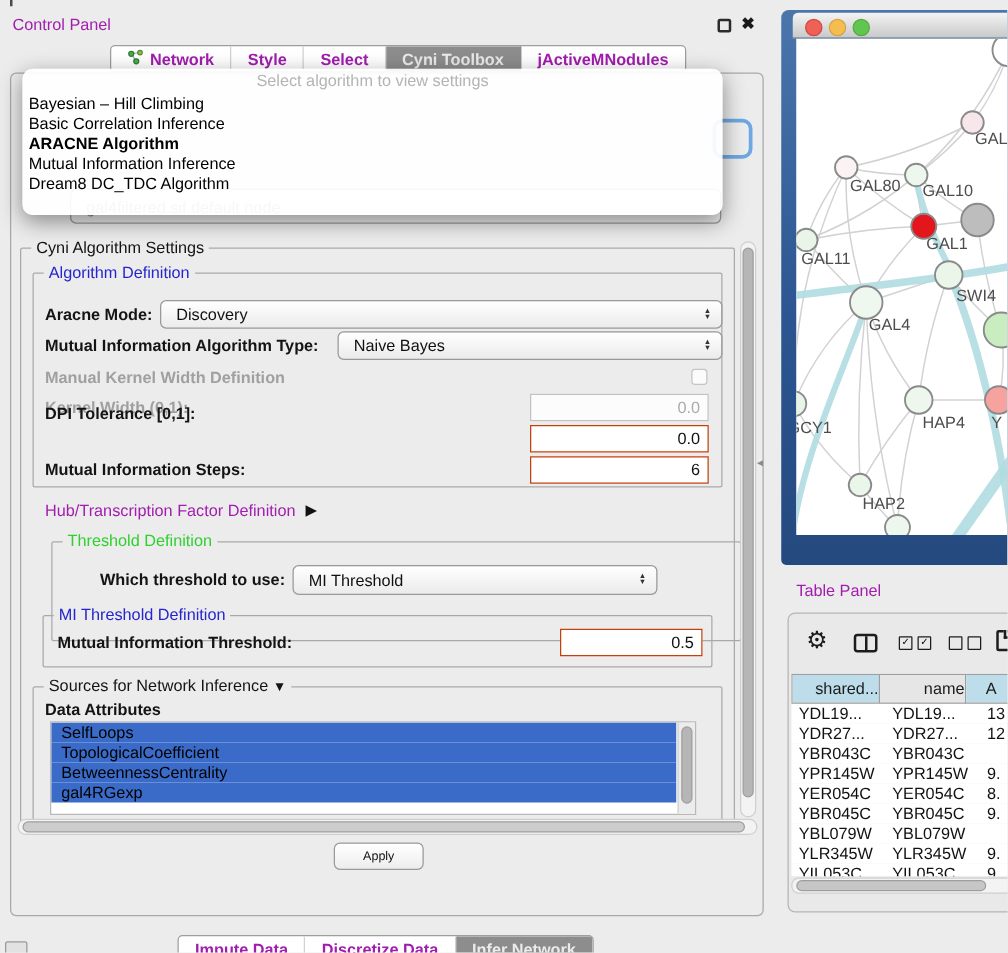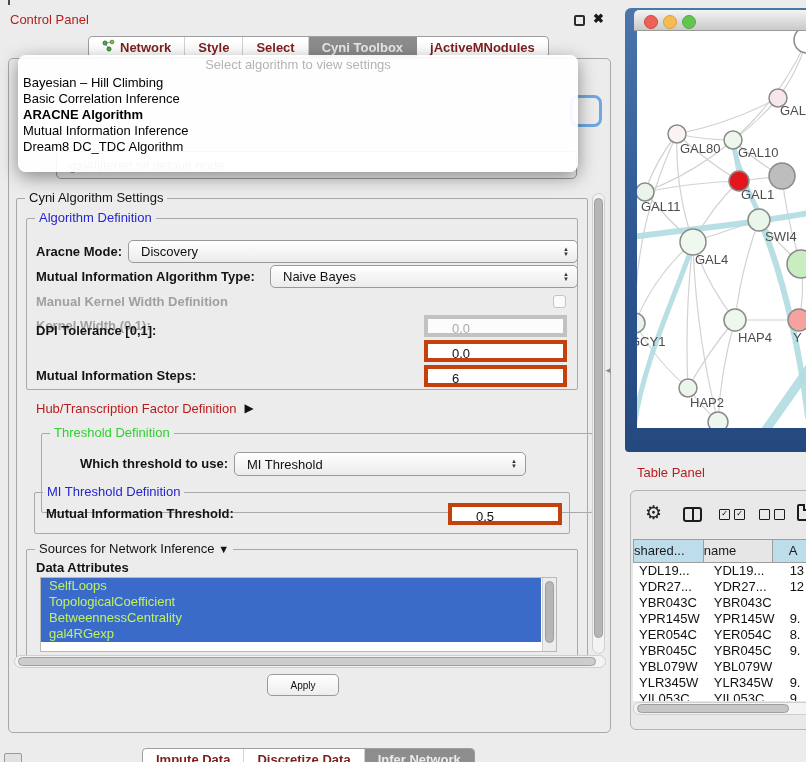--- a/index.html
+++ b/index.html
@@ -1,40 +1,40 @@
 <!DOCTYPE html>
 <html><head>
 <meta charset="utf-8">
 <style>
   html,body{margin:0;padding:0;width:806px;height:762px;overflow:hidden;background:#ececec;
     font-family:"Liberation Sans",sans-serif;-webkit-font-smoothing:antialiased;position:relative}
   .a{position:absolute;box-sizing:border-box}
   .lbl{font-size:13px;font-weight:bold;color:#141414;white-space:nowrap}
   .lbl.dis{color:#a0a0a0}
-  .plain{font-size:13px;color:#b91c1c;white-space:nowrap}
+  .plain{font-size:13px;color:#a21caf;white-space:nowrap}
   .groupbox{border:1px solid #a9a9a9;border-radius:2px}
   .grouptitle{position:absolute;top:-9px;left:8px;background:#ececec;padding:0 4px;font-size:13px;white-space:nowrap}
   .t-blue{color:#2525cf}.t-green{color:#2fd02f}.t-black{color:#141414}
   .combo{border:1px solid #999;border-radius:5px;background:linear-gradient(#ffffff,#ebebeb);
     font-size:13px;color:#111;display:flex;align-items:center;padding:0 22px 0 12px}
   .combo .arr{position:absolute;right:8px;top:50%;transform:translateY(-50%);display:flex;flex-direction:column;
     font-size:6px;line-height:5px;color:#333}
-  .field{background:#fff;border:4px solid #c2410c;font-size:13px;color:#111;padding:0 24px}
+  .field{background:#fff;border:1px solid #c2410c;font-size:13px;color:#111;text-align:right;padding:0 6px}
   .field.dis{border-color:#c2c2c2;color:#ababab;background:#fcfcfc}
   .tabbar{display:flex;background:#fff;border:1px solid #9e9e9e;border-radius:4px;overflow:hidden;height:22px}
-  .tab{font-size:13px;font-weight:bold;color:#7f1d1d;padding:0 13px;display:flex;align-items:center;gap:5px;
+  .tab{font-size:13px;font-weight:bold;color:#a21caf;padding:0 13px;display:flex;align-items:center;gap:5px;
     border-right:1px solid #d2d2d2;white-space:nowrap}
   .tab:last-child{border-right:none}
   .tab.sel{background:#8d8d8d;color:#ebebeb;border-right-color:#8d8d8d}
   .pitem{height:16px;line-height:16px;padding-left:5px;font-size:13px;color:#000;white-space:nowrap}
   .pitem.b{font-weight:bold}
-  .litem{height:16px;line-height:16px;padding-left:8px;font-size:13px;color:#bef264;background:#3a6bc8;white-space:nowrap;overflow:hidden}
+  .litem{height:16px;line-height:16px;padding-left:8px;font-size:13px;color:#000000;background:#3a6bc8;white-space:nowrap;overflow:hidden}
   .sb-track{background:#f3f3f3;border:1px solid #cfcfcf;border-radius:7px}
   .sb-thumb{background:#b6b6b6;border:1px solid #9e9e9e;border-radius:5px}
-  .hdrcell{height:22px;line-height:22px;font-size:13px;color:#1a1a1a;text-align:left;
+  .hdrcell{height:22px;line-height:22px;font-size:13px;color:#1a1a1a;text-align:right;
     border-top:1px solid #9e9e9e;border-bottom:1px solid #9e9e9e;border-right:1px solid #9e9e9e;overflow:hidden;white-space:nowrap}
   .rowcell{height:16px;line-height:16px;font-size:13px;color:#111;padding-left:6px;overflow:hidden;white-space:nowrap}
   .trow{display:flex;background:#fff}
   .tl{width:12px;height:12px;border-radius:50%;position:absolute;top:5px}
 </style>
 </head>
 <body>
 
 <div class="a" style="left:8px;top:0;width:2px;height:5px;background:#4a4a4a"></div>
 

